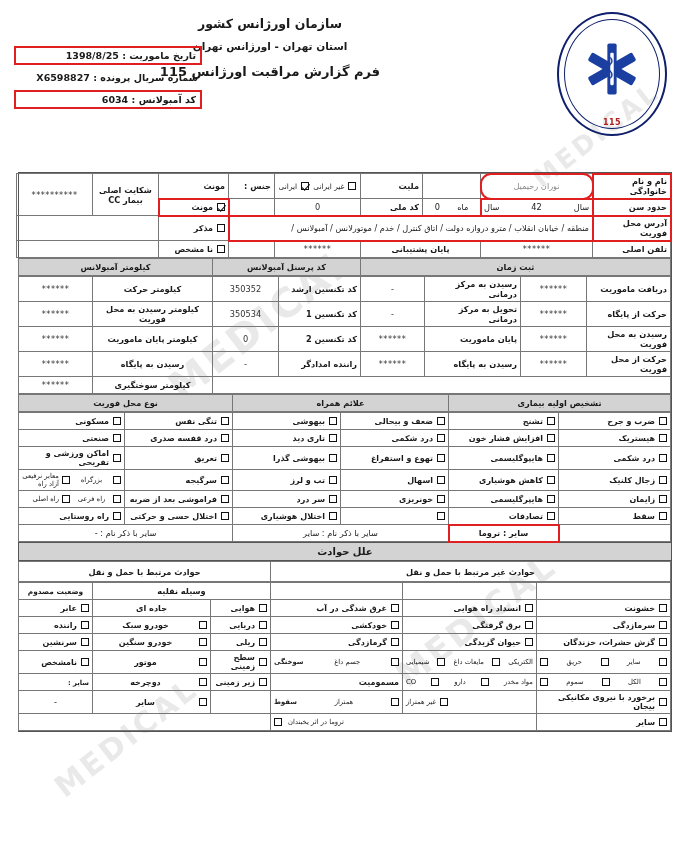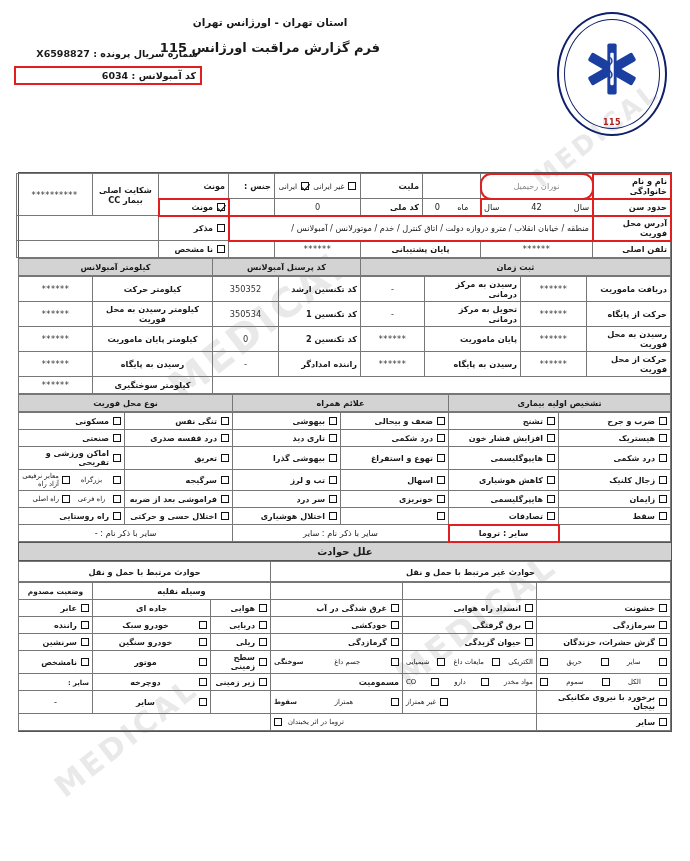--- a/index.html
+++ b/index.html
@@ -126,25 +126,30 @@
         </g>
         <g fill="#ffffff">
           <rect x="47" y="22" width="6" height="56" rx="2"></rect>
           <path d="M47 30 q6 6 0 12 q-6 6 0 12 q6 6 0 12" stroke="#1b3fa0" stroke-width="2.4" fill="none"></path>
         </g>
       </svg>
       <div class="star115">115</div>
     </div>
 
     <div class="titles">
+      <div class="t1">سازمان اورژانس کشور</div>
       <div class="t2">استان تهران - اورژانس تهران</div>
       <div class="t3">فرم گزارش مراقبت اورژانس 115</div>
     </div>
 
     <div class="meta">
+      <div class="row boxed">
+        <span class="lbl">تاریخ ماموریت :</span>
+        <span class="val">1398/8/25</span>
+      </div>
       <div class="row plain">
         <span class="lbl">شماره سریال پرونده :</span>
         <span class="val">X6598827</span>
       </div>
       <div class="row boxed">
         <span class="lbl">کد آمبولانس :</span>
         <span class="val">6034</span>
       </div>
     </div>
   </div>

